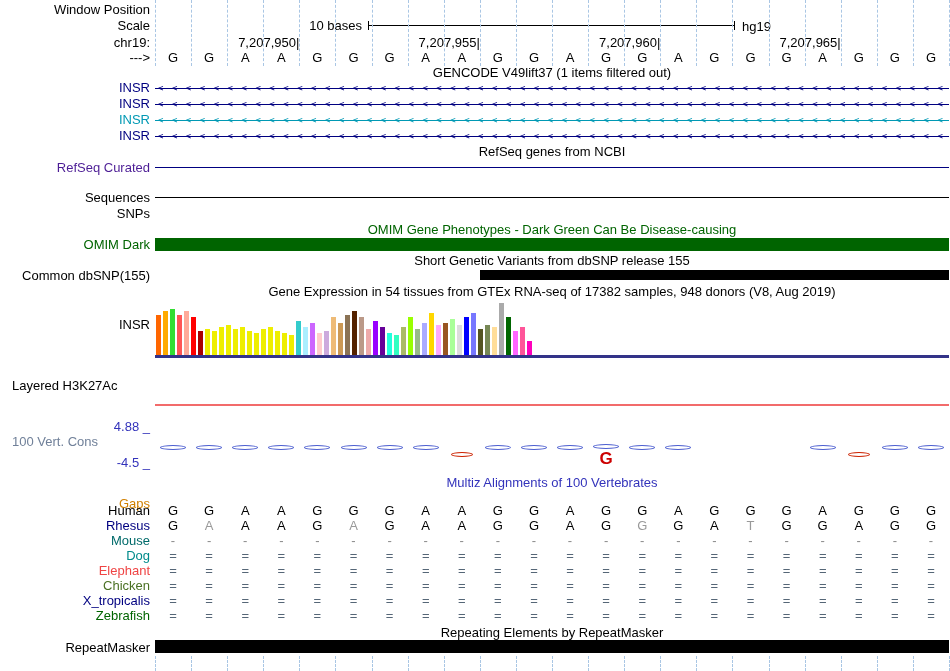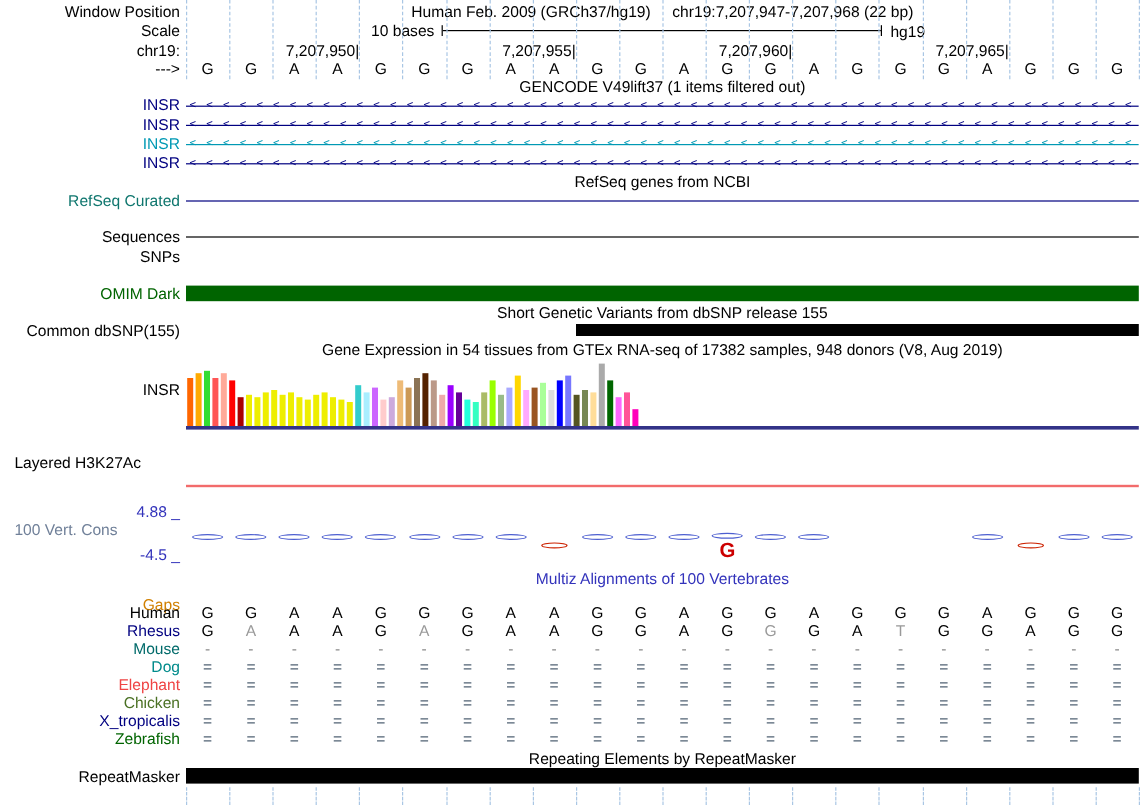--- a/index.html
+++ b/index.html
@@ -12,31 +12,28 @@
   .guide{position:absolute;width:0;border-left:1px dashed #a9c6e4;}
   .base{position:absolute;transform:translateX(-50%);font-size:13px;line-height:14px;white-space:pre;}
   .tick-label{position:absolute;text-align:right;font-size:13px;line-height:14px;white-space:nowrap;}
   .hline{position:absolute;left:155px;width:794px;}
   .gene-row{position:absolute;left:155px;width:794px;height:14px;overflow:hidden;}
   .gene-row .gline{position:absolute;left:0;right:0;top:7px;border-top:1px solid currentColor;}
   .gene-row .chev{position:absolute;left:3px;top:0;width:100%;font-size:9px;line-height:15px;letter-spacing:8.5px;font-family:"DejaVu Sans Mono",monospace;color:currentColor;}
   .gtex-bar{position:absolute;}
   .cons-mark{position:absolute;height:5px;border-radius:50%;transform:translateX(-50%);}
   .cons-letter{position:absolute;transform:translateX(-50%);font-weight:bold;font-size:17px;color:#cc0000;line-height:17px;font-family:"Liberation Sans",sans-serif;}
-  .navy{color:#0f766e}.green{color:#006400}.blue{color:#3333bb}.orange{color:#d18000}
+  .navy{color:#4c1d95}.green{color:#006400}.blue{color:#3333bb}.orange{color:#d18000}
 </style>
 </head>
 <body>
 
 <div id="browser">
 
   <span class="lbl" style="top:3px">Window Position</span>
-  <div class="title" style="top:3px">
-    <span>Human Feb. 2009 (GRCh37/hg19)</span><span style="display:inline-block;width:18px"></span><span>chr19:7,207,947-7,207,968 (22 bp)</span>
-  </div>
 
   <span class="lbl" style="top:19px">Scale</span>
   <span class="tick-label" style="left:262px;top:19px;width:100px">10 bases</span>
   <div style="position:absolute;left:368px;top:21px;width:367px;height:9px;border-left:1px solid #000;border-right:1px solid #000">
     <div style="position:absolute;left:0;right:0;top:4px;border-top:1px solid #000"></div>
   </div>
   <span style="position:absolute;left:742px;top:19px">hg19</span>
 
   <span class="lbl" style="top:36px">chr19:</span>
   <span class="lbl" style="top:51px">---&gt;</span>
@@ -44,20 +41,21 @@
   <div class="title" style="top:66px">GENCODE V49lift37 (1 items filtered out)</div>
 
   <div class="title" style="top:145px">RefSeq genes from NCBI</div>
   <span class="lbl navy" style="top:161px">RefSeq Curated</span>
   <div class="hline" style="top:167px;border-top:1px solid #000080"></div>
 
   <span class="lbl" style="top:191px">Sequences</span>
   <div class="hline" style="top:197px;border-top:1px solid #000"></div>
   <span class="lbl" style="top:207px">SNPs</span>
 
+  <div class="title green" style="top:223px">OMIM Gene Phenotypes - Dark Green Can Be Disease-causing</div>
   <span class="lbl green" style="top:238px">OMIM Dark</span>
   <div class="hline" style="top:238px;height:13px;background:#006400"></div>
 
   <div class="title" style="top:254px">Short Genetic Variants from dbSNP release 155</div>
   <span class="lbl" style="top:269px">Common dbSNP(155)</span>
   <div style="position:absolute;left:480px;top:270px;width:469px;height:10px;background:#000"></div>
 
   <div class="title" style="top:285px">Gene Expression in 54 tissues from GTEx RNA-seq of 17382 samples, 948 donors (V8, Aug 2019)</div>
   <span class="lbl" style="top:318px">INSR</span>
   <div class="hline" style="top:355px;height:3px;background:#333388"></div>

